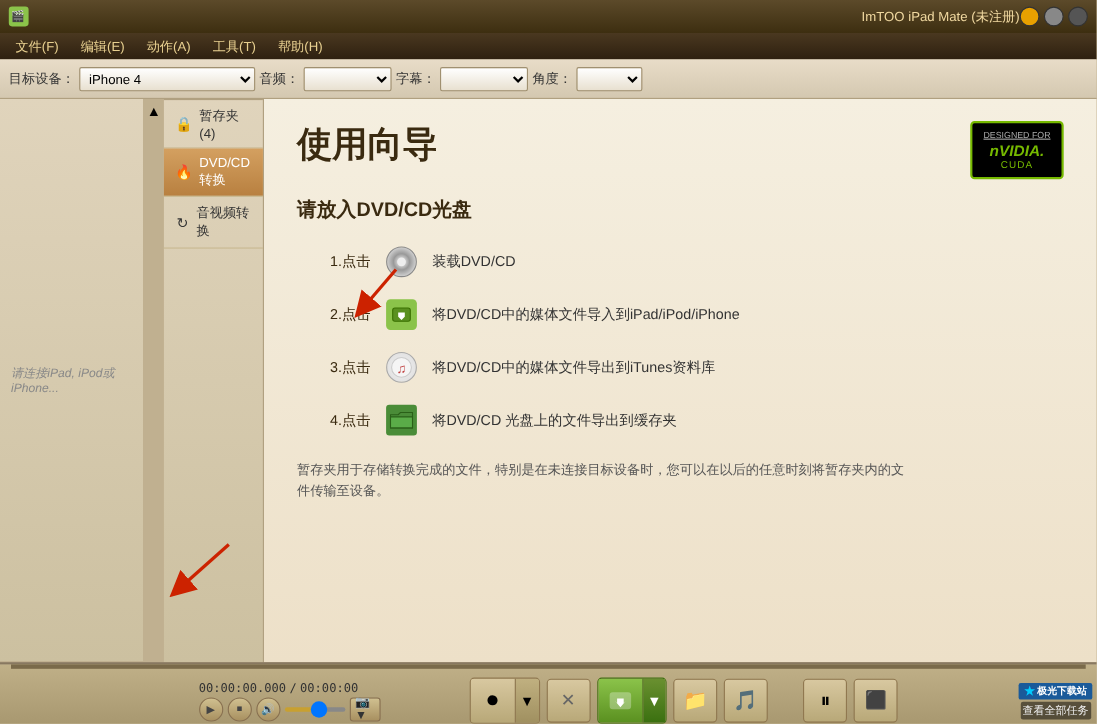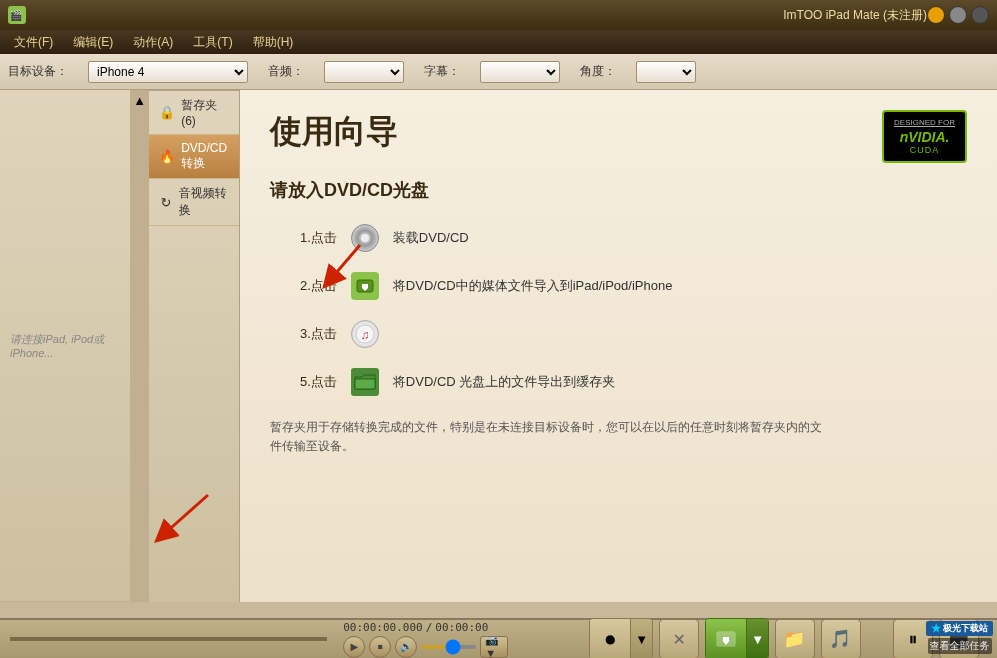--- a/index.html
+++ b/index.html
@@ -63,21 +63,21 @@
     }
 
     
     #toolbar {
       height: 36px;
       background: linear-gradient(to bottom, #e8dcc8, #d4c8b0);
       border-bottom: 1px solid #b0a080;
       display: flex;
       align-items: center;
       padding: 0 8px;
-      gap: 20px;
+      gap: 4px;
     }
     .toolbar-label {
       font-size: 12px;
       color: #333;
       white-space: nowrap;
     }
     .toolbar-select {
       height: 22px;
       border: 1px solid #a09070;
       background: linear-gradient(to bottom, #fff, #e8e0d0);
@@ -409,21 +409,21 @@
     <div id="device-info">
       <span style="color:#888;font-style:italic;font-size:11px;">请连接iPad, iPod或iPhone...</span>
     </div>
     <div id="sidebar-spacer"></div>
     <div class="sidebar-arrow-area">
       <span>▲</span>
     </div>
     <div id="sidebar-nav">
       <div class="sidebar-nav-item">
         <span class="sidebar-icon lock-icon">🔒</span>
-        <span>暂存夹 (6)</span>
+        <span>暂存夹 (4)</span>
       </div>
       <div class="sidebar-nav-item active">
         <span class="sidebar-icon fire-icon">🔥</span>
         <span>DVD/CD转换</span>
       </div>
       <div class="sidebar-nav-item">
         <span class="sidebar-icon refresh-icon">↻</span>
         <span>音视频转换</span>
       </div>
     </div>
@@ -475,24 +475,25 @@
       <div class="guide-step">
         <span class="step-num">3.点击</span>
         <div class="step-icon">
           <div class="icon-itunes">
             <svg width="20" height="20" viewBox="0 0 20 20">
               <circle cx="10" cy="10" r="9" fill="#f5f5f5" stroke="#ccc" stroke-width="1"></circle>
               <text x="10" y="15" text-anchor="middle" font-size="12" fill="#c04040">♫</text>
             </svg>
           </div>
         </div>
+        <span class="step-text">将DVD/CD中的媒体文件导出到iTunes资料库</span>
       </div>
 
       <div class="guide-step">
-        <span class="step-num">5.点击</span>
+        <span class="step-num">4.点击</span>
         <div class="step-icon">
           <div class="icon-folder">
             <svg width="22" height="18" viewBox="0 0 22 18">
               <path d="M1,4 L8,4 L10,2 L21,2 L21,16 L1,16 Z" fill="#4a8c38" stroke="#2a6018" stroke-width="1"></path>
               <path d="M1,6 L21,6 L21,16 L1,16 Z" fill="#5aac48" stroke="#2a6018" stroke-width="1"></path>
             </svg>
           </div>
         </div>
         <span class="step-text">将DVD/CD 光盘上的文件导出到缓存夹</span>
       </div>
@@ -506,21 +507,21 @@
 
 <svg style="position:absolute;left:148px;top:490px;pointer-events:none;" width="80" height="60">
   <defs>
     <marker id="arr2" markerWidth="8" markerHeight="8" refX="4" refY="4" orient="auto">
       <polygon points="0,0 8,4 0,8" fill="#cc2200"></polygon>
     </marker>
   </defs>
   <line x1="60" y1="5" x2="15" y2="45" stroke="#cc2200" stroke-width="3" marker-end="url(#arr2)"></line>
 </svg>
 
-<div id="bottom-bar" style="position:absolute;bottom:0;left:0;right:0;height:40px;background:linear-gradient(to bottom,#c0b088,#a89870);border-top:2px solid #887860;display:flex;flex-direction:row;">
+<div id="bottom-bar" style="position:absolute;bottom:0;left:0;right:0;height:56px;background:linear-gradient(to bottom,#c0b088,#a89870);border-top:2px solid #887860;display:flex;flex-direction:column;">
 
   <div style="height:4px;background:#7a6a4a;width:100%;">
     <div style="height:100%;background:#c8b070;width:0%;"></div>
   </div>
 
   <div style="display:flex;align-items:center;flex:1;padding:0 8px;gap:6px;">
 
     <div style="width:240px;display:flex;flex-direction:column;gap:2px;">
       <div style="display:flex;align-items:center;gap:3px;font-size:11px;color:#333;font-family:monospace;">
         <span>00:00:00.000</span>

